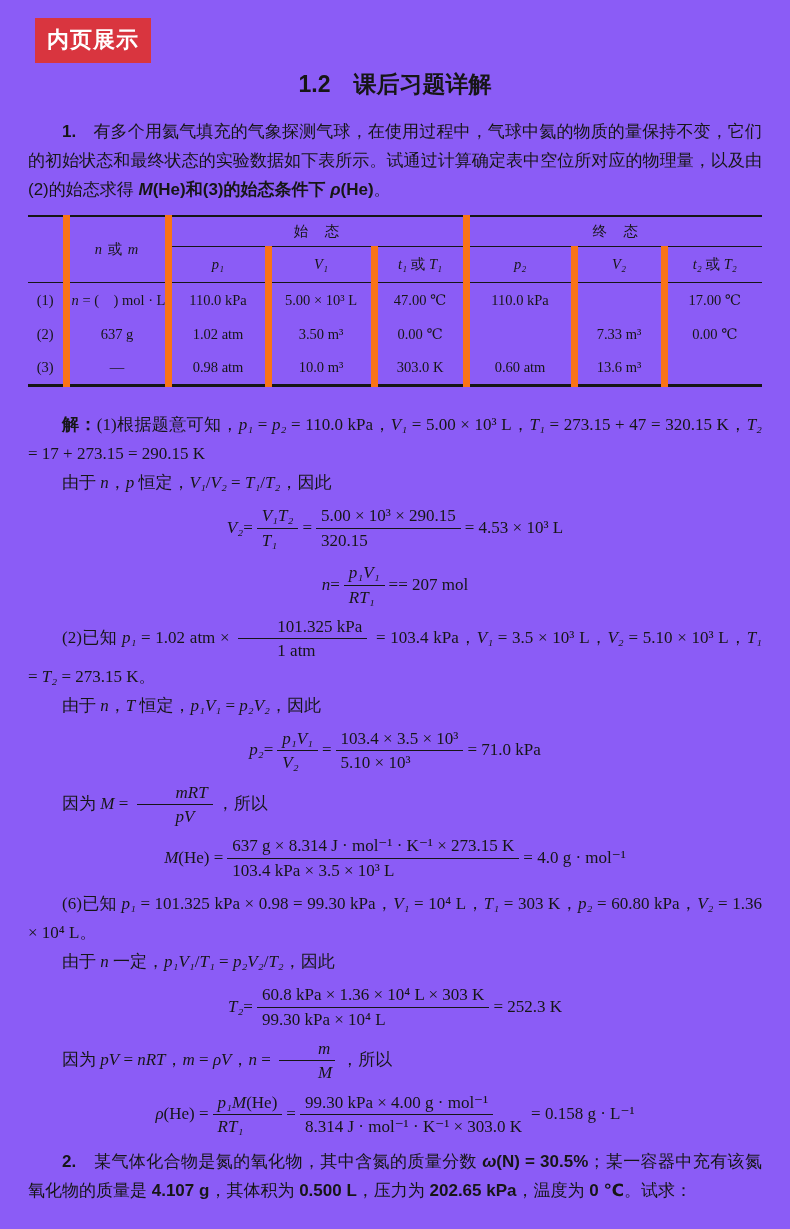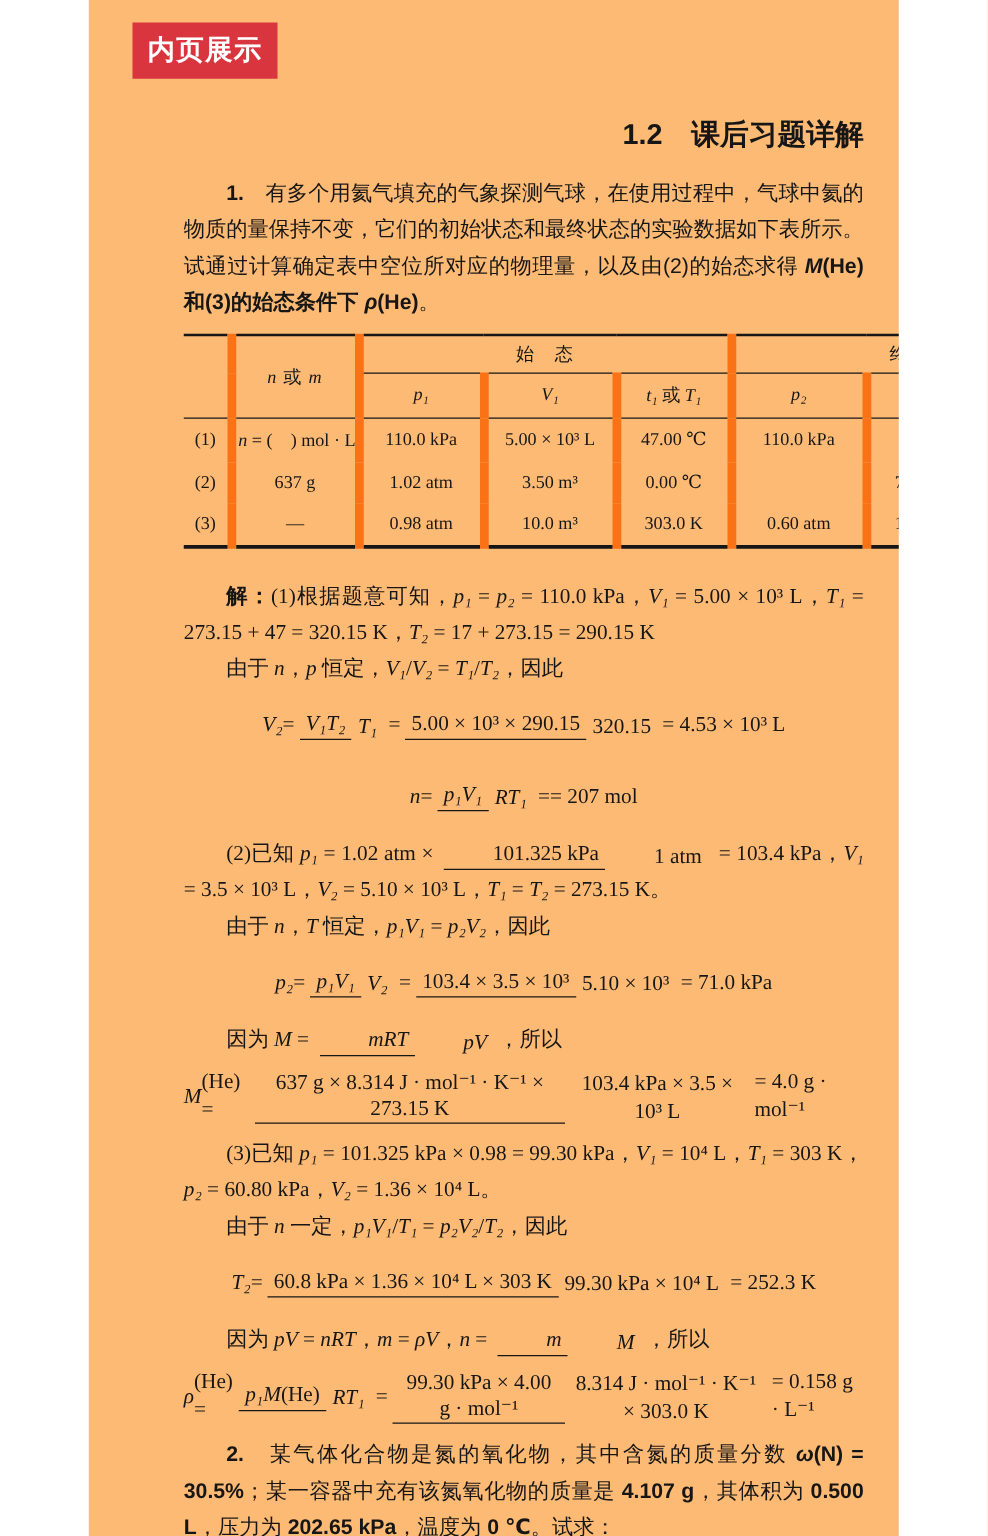--- a/index.html
+++ b/index.html
@@ -1,61 +1,60 @@
 <!DOCTYPE html>
 <html><head>
 <meta charset="utf-8">
 <style>
   * { margin:0; padding:0; box-sizing:border-box; }
   html,body { background:#ffffff; }
   .page {
     position:relative;
-    width:648px; height:1229px;
+    width:790px; height:1229px;
     margin:0 auto;
-    background:#fdba74;
+    background:#8b5cf6;
     color:#161616;
     overflow:hidden;
     font-family:"Liberation Serif","DejaVu Serif",serif;
-    padding-left:48px;
   }
   .content { padding:0 28px; }
 
   
   .badge {
     position:absolute; left:35px; top:18px;
     padding:8px 12px;
     font-family:"Liberation Sans","DejaVu Sans",sans-serif;
     font-weight:bold; font-size:22px; letter-spacing:1px;
     line-height:1.3;
   }
 
   .title {
-    margin-top:91px;
-    text-align:right;
+    margin-top:68px;
+    text-align:center;
     font-family:"Liberation Sans","DejaVu Sans",sans-serif;
     font-weight:bold;
     font-size:23px;
     line-height:32px;
   }
 
   .para {
     font-size:17px;
     line-height:29px;
     text-align:justify;
     text-indent:2em;
   }
   .hei { font-family:"Liberation Sans","DejaVu Sans",sans-serif; }
 
   .seg-b  { font-weight:bold; }
   .seg-i  { font-style:italic; font-family:"Liberation Serif","DejaVu Serif",serif; }
   .seg-bi { font-weight:bold; font-style:italic; }
 
   
   .frac {
-    display:inline-flex; flex-direction:row; align-items:center;
+    display:inline-flex; flex-direction:column; align-items:flex-start;
     vertical-align:middle; margin:0 4px; text-align:center;
     line-height:1.25;
   }
   .frac .num { display:block; padding:0 5px 1px; border-bottom:1.4px solid #161616; }
   .frac .den { display:block; padding:1px 5px 0; }
 
   
   .eq {
     display:flex; justify-content:center; align-items:center;
     font-size:17px; line-height:1.35;
@@ -213,21 +212,21 @@
         </span><span>，所以</span></p>
     <div class="eq">
         <span class="seg-i">M</span>
         <span>(He) = </span>
         <span class="frac">
           <span class="num"><span>637 g × 8.314 J · mol⁻¹ · K⁻¹ × 273.15 K</span></span>
           <span class="den"><span>103.4 kPa × 3.5 × 10³ L</span></span>
         </span>
         <span> = 4.0 g · mol⁻¹</span>
       </div>
-    <p class="para" style="margin-top:4px"><span>(3)已知 </span><span class="seg-i">p₁</span><span> = 101.325 kPa × 0.98 = 99.30 kPa，</span><span class="seg-i">V₁</span><span> = 10⁴ L，</span><span class="seg-i">T₁</span><span> = 303 K，</span><span class="seg-i">p₂</span><span> = 60.80 kPa，</span><span class="seg-i">V₂</span><span> = 1.36 × 10⁴ L。</span></p>
+    <p class="para" style="margin-top:4px"><span>(6)已知 </span><span class="seg-i">p₁</span><span> = 101.325 kPa × 0.98 = 99.30 kPa，</span><span class="seg-i">V₁</span><span> = 10⁴ L，</span><span class="seg-i">T₁</span><span> = 303 K，</span><span class="seg-i">p₂</span><span> = 60.80 kPa，</span><span class="seg-i">V₂</span><span> = 1.36 × 10⁴ L。</span></p>
     <p class="para"><span>由于 </span><span class="seg-i">n</span><span> 一定，</span><span class="seg-i">p₁V₁</span><span>/</span><span class="seg-i">T₁</span><span> = </span><span class="seg-i">p₂V₂</span><span>/</span><span class="seg-i">T₂</span><span>，因此</span></p>
     <div class="eq">
         <span class="seg-i">T₂</span>
         <span> = </span>
         <span class="frac">
           <span class="num"><span>60.8 kPa × 1.36 × 10⁴ L × 303 K</span></span>
           <span class="den"><span>99.30 kPa × 10⁴ L</span></span>
         </span>
         <span> = 252.3 K</span>
       </div>

